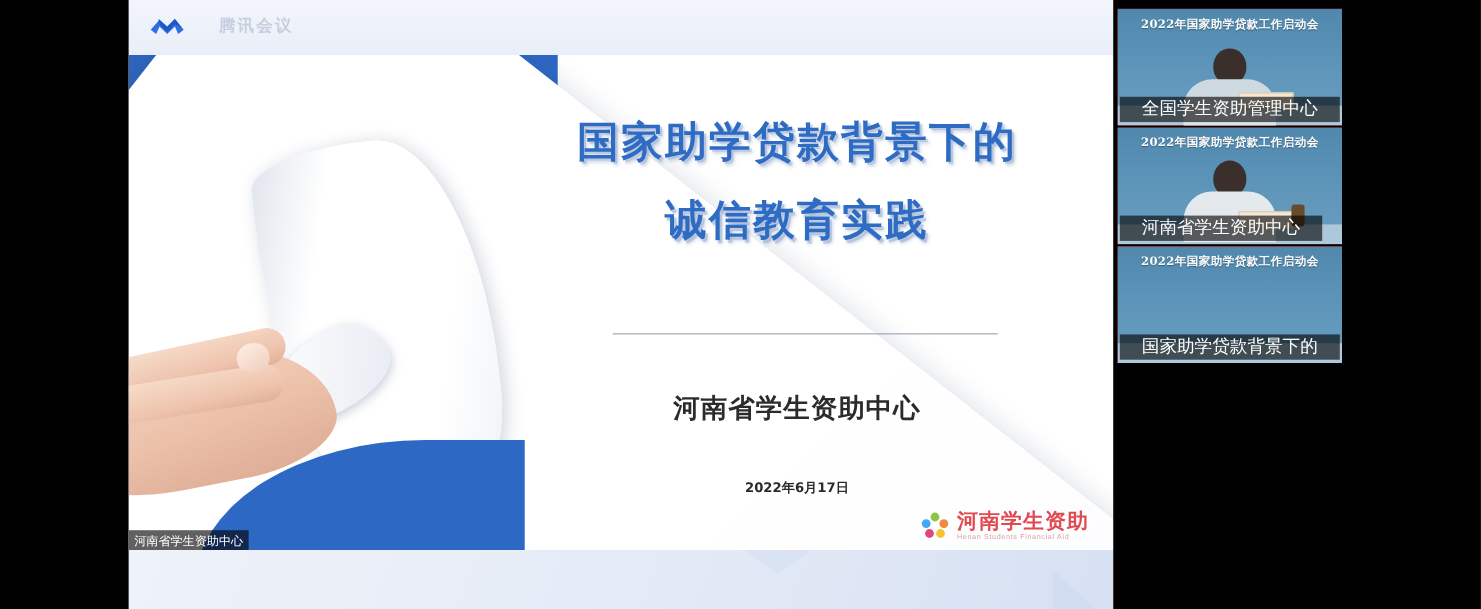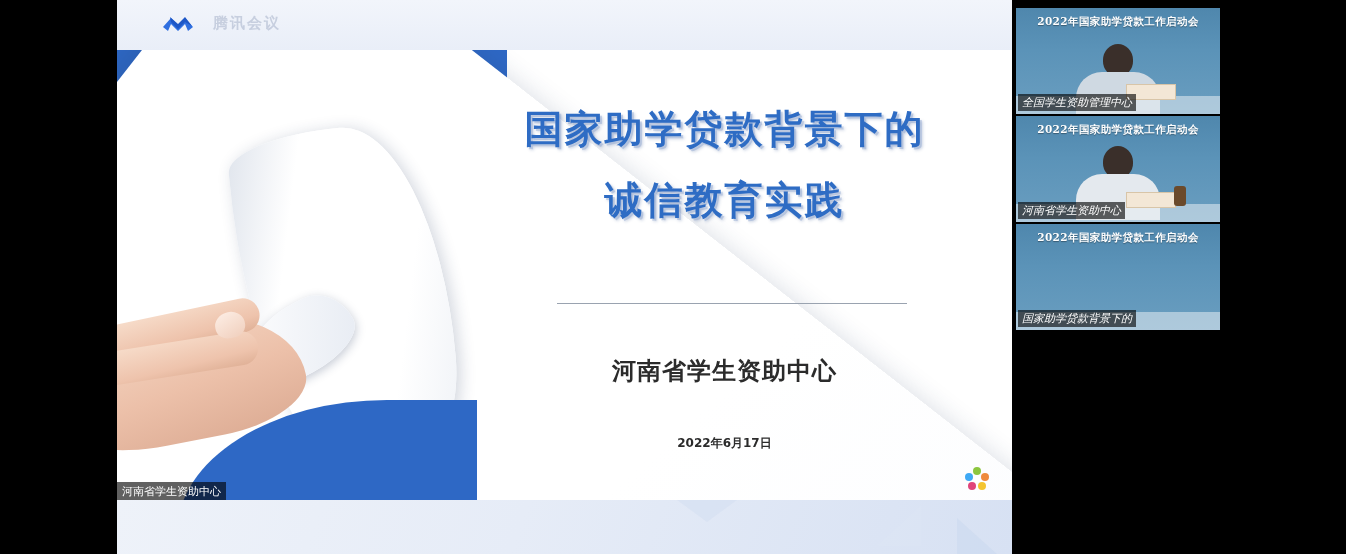--- a/index.html
+++ b/index.html
@@ -27,21 +27,21 @@
     width: 895px; height: 554px;
     background: linear-gradient(175deg,#ffffff 0%,#f4f7fc 55%,#e8eef9 100%);
     overflow: hidden;
   }
 
   
   .meeting-bar {
     position:absolute; left:0; top:0; width:895px; height:50px;
     background: linear-gradient(180deg,#f2f5fb 0%, #e9eef8 100%);
   }
-  .tm-logo { position:absolute; left:44px; top:12px; display:flex; align-items:center; gap:8px; }
+  .tm-logo { position:absolute; left:18px; top:12px; display:flex; align-items:center; gap:20px; }
   .tm-mark { width:44px; height:22px; }
   .tm-text {
     font-size:15px; letter-spacing:2px; font-weight:bold;
     color:rgba(150,164,190,0.45);
   }
 
   
   .slide {
     position:absolute; left:0; top:50px; width:895px; height:450px;
     background:#ffffff; overflow:hidden;
@@ -264,25 +264,24 @@
     width:0; height:0; transform:translateX(-50%);
     border-left:8px solid transparent; border-right:8px solid transparent;
     border-bottom:8px solid #f2f6fa;
   }
   .scene-field { position:absolute; left:0; bottom:0; width:100%; height:34%; background:linear-gradient(180deg,#e05fa8 0%,#d9449a 60%,#b83882 100%); }
   .scene-strip { position:absolute; left:0; bottom:34%; width:100%; height:5px; background:#5d7f5c; }
   .thumb-name {
     position:absolute; left:2px; bottom:3px;
     background:rgba(0,0,0,0.62);
     color:#ffffff;
-    font-size:11px;
-    padding:1px 4px;
-    font-family:"DejaVu Sans","Liberation Sans",sans-serif;
-    white-space:nowrap;
-    font-style:italic;
+    font-size:16px;
+    padding:1px 20px;
+    font-family:"DejaVu Sans","Liberation Sans",sans-serif;
+    white-space:nowrap;
   }
 </style>
 </head>
 <body>
 
 <div id="app">
 
   <div class="letterbox-left"></div>
   <div class="letterbox-right"></div>
 
@@ -319,20 +318,24 @@
 
       <div class="slide-logo">
         <svg class="logo-flower" viewBox="0 0 26 26">
           <circle cx="13" cy="5" r="4" fill="#8cc63f"></circle>
           <circle cx="21" cy="11" r="4" fill="#ef8a3c"></circle>
           <circle cx="18" cy="20" r="4" fill="#f4c430"></circle>
           <circle cx="8" cy="20" r="4" fill="#e0457b"></circle>
           <circle cx="5" cy="11" r="4" fill="#3fa9f5"></circle>
           <circle cx="13" cy="13" r="3.4" fill="#ffffff"></circle>
         </svg>
+        <div class="logo-words">
+          <span class="logo-cn">河南学生资助</span>
+          <span class="logo-en">Henan Students Financial Aid</span>
+        </div>
       </div>
 
       <div class="screen-name-label">河南省学生资助中心</div>
     </div>
 
     <div class="stage-foot">
       <div class="foot-tri" style="left:560px; top:0; border-left:30px solid transparent; border-right:30px solid transparent; border-top:22px solid #d4dff1;"></div>
       <div class="foot-tri" style="left:760px; top:6px; border-left:44px solid transparent; border-bottom:40px solid #dde5f4;"></div>
       <div class="foot-tri" style="left:840px; top:18px; border-right:40px solid transparent; border-bottom:36px solid #cbd9ef;"></div>
     </div>

